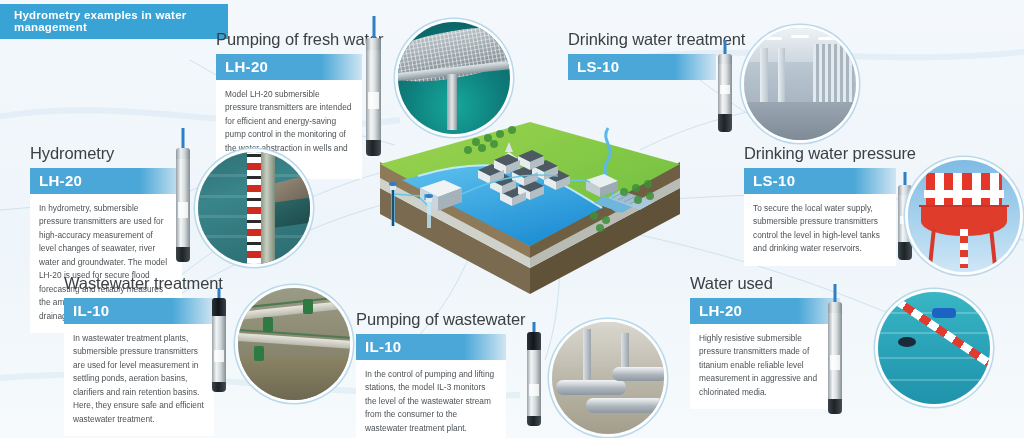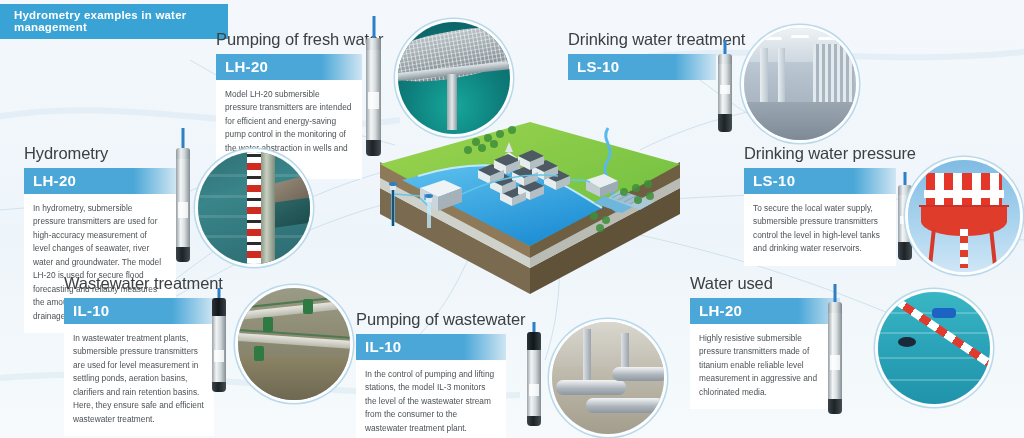--- a/index.html
+++ b/index.html
@@ -361,21 +361,21 @@
       <div class="lamp" style="left:18%;"></div>
       <div class="lamp" style="left:42%;top:6%;"></div>
       <div class="lamp" style="left:66%;"></div>
       <div class="col" style="left:14%;"></div>
       <div class="col" style="left:30%;"></div>
       <div class="pipes"></div>
       <div class="floor"></div>
     </div>
   </div>
 
-  <div class="card" style="left:24px;top:144px;width:152px;">
+  <div class="card" style="left:30px;top:144px;width:152px;">
     <h3>Hydrometry</h3>
     <div class="model wide">LH-20</div>
     <div class="body">
       <p>In hydrometry, submersible pressure transmitters are used for high-accuracy measurement of level changes of seawater, river water and groundwater. The model LH-20 is used for secure flood forecasting and reliably measures the amount of rainfall and water drainage.</p>
     </div>
   </div>
   <div class="probe" style="left:176px;top:128px;width:14px;height:134px;">
     <div class="cable" style="height:22px;"></div>
     <div class="head" style="top:20px;height:13px;"></div>
     <div class="bodyp" style="top:31px;bottom:14px;">

